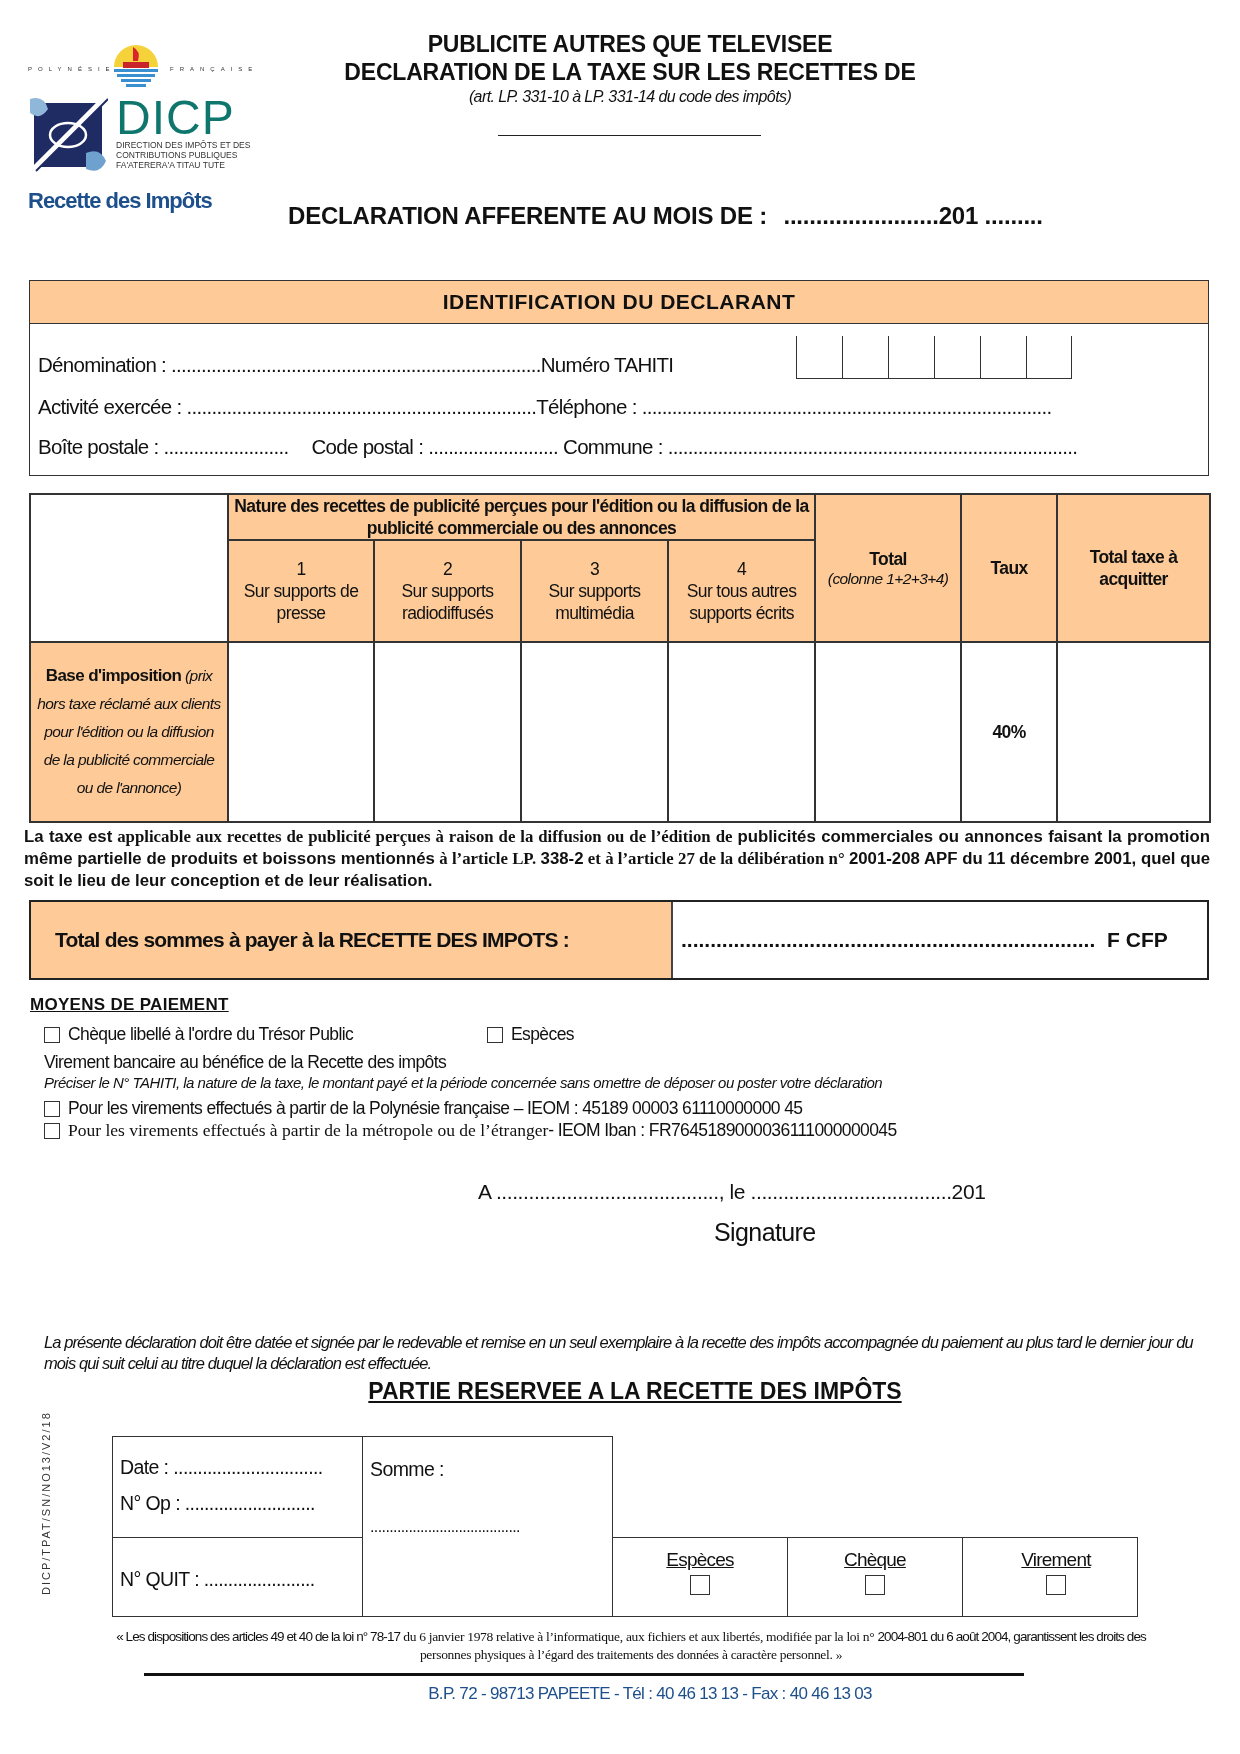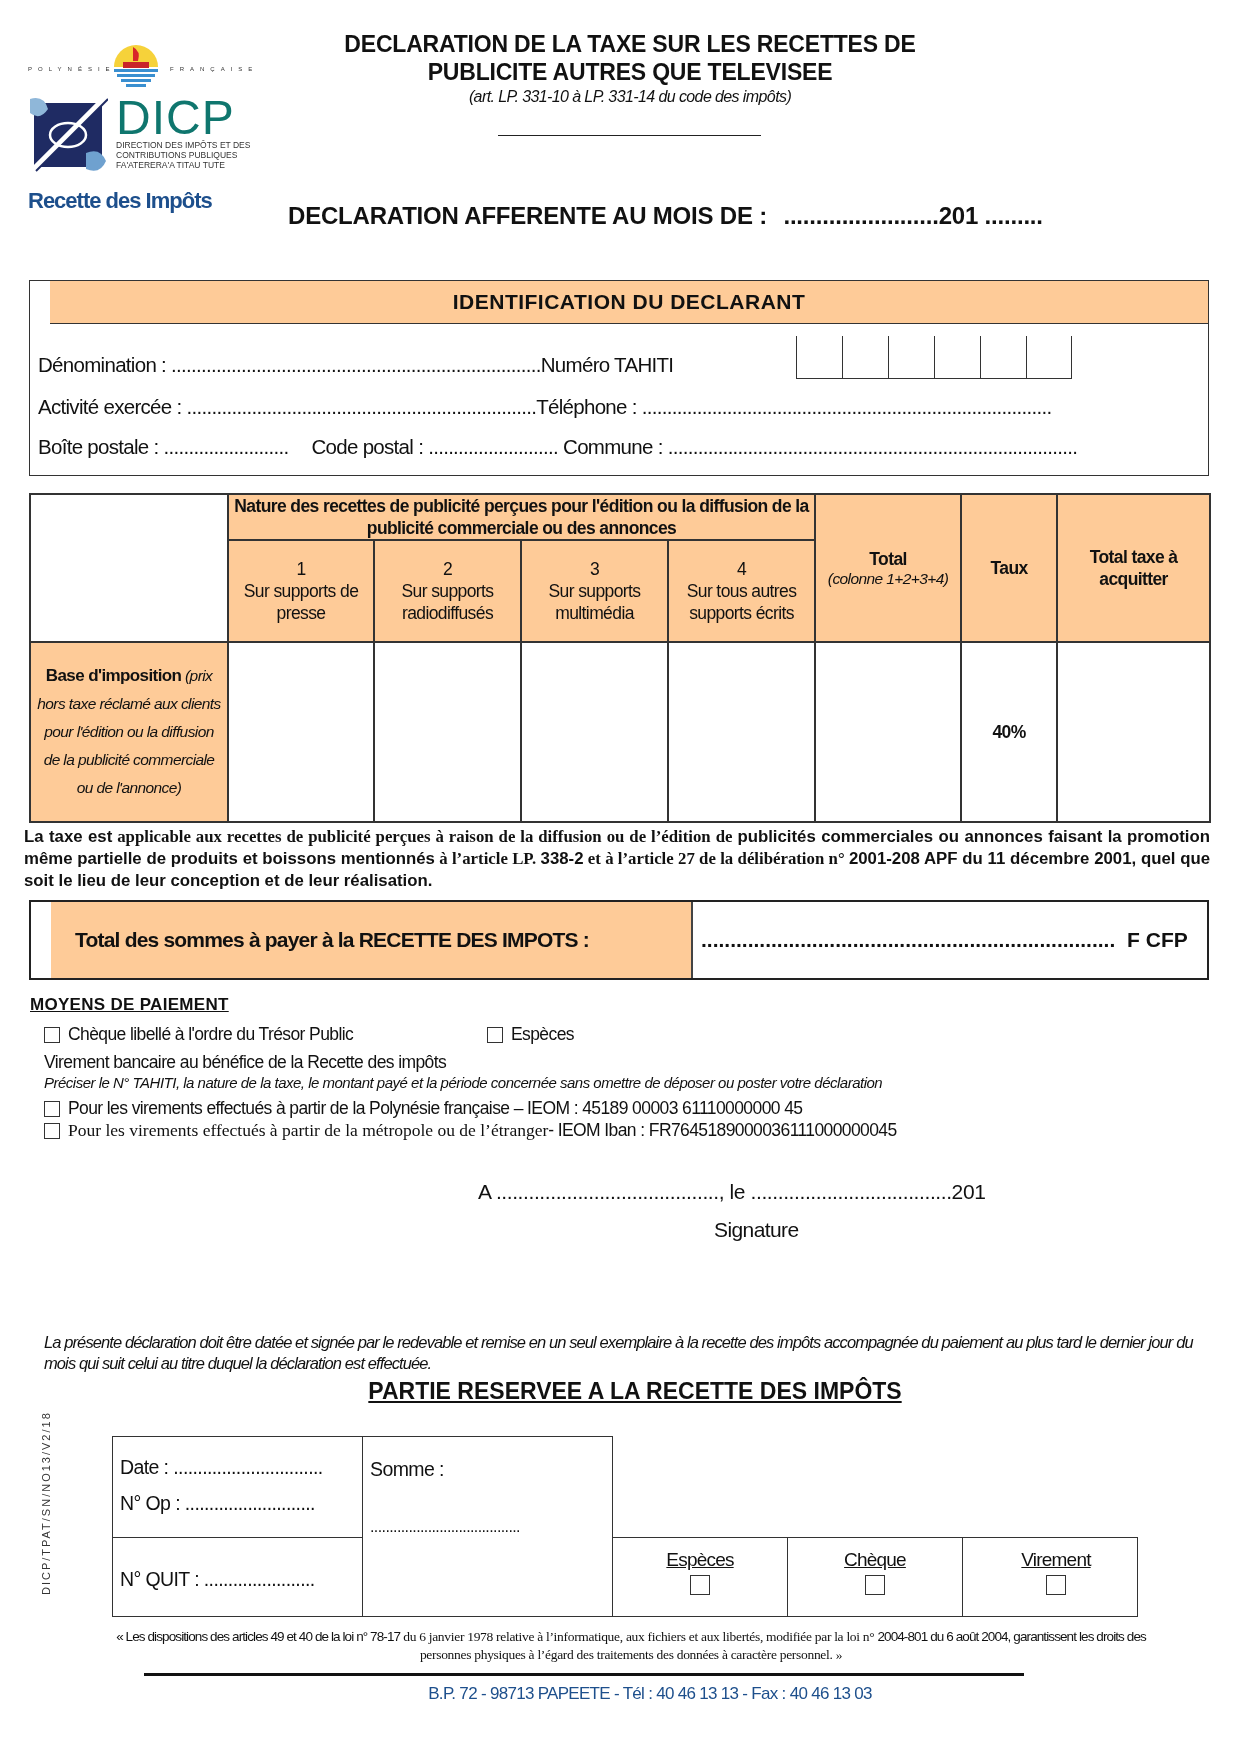--- a/index.html
+++ b/index.html
@@ -1,18 +1,18 @@
 <!DOCTYPE html>
 <html><head>
 <meta charset="utf-8">
 <style>
   html, body { margin:0; padding:0; background:#fff; }
   body { width:1240px; height:1754px; position:relative; font-family:"Liberation Sans", sans-serif; color:#111; overflow:hidden; }
   .abs { position:absolute; }
-  .peach { background:#fecb98;margin-left:20px; }
+  .peach { background:#fecb98; }
 
   
   .logo-wrap { left:28px; top:40px; width:230px; height:180px; }
   .poly-text { font-size:6px; letter-spacing:6px; color:#333; top:26px; }
   .emblem { left:83px; top:5px; width:50px; height:46px; }
   .dicp-mark { left:0; top:55px; width:80px; height:78px; }
   .dicp-word { left:88px; top:50px; font-size:48px; color:#0f766e; font-family:"Liberation Sans", sans-serif; letter-spacing:1px; }
   .dicp-sub { left:88px; top:100px; font-size:8.5px; color:#333; line-height:10px; }
   .recette { left:0; top:148px; font-size:22px; font-weight:bold; color:#1d4f8c; letter-spacing:-1px; }
 
@@ -42,21 +42,21 @@
   .total-box { left:29px; top:900px; width:1180px; height:80px; border:2.5px solid #222; box-sizing:border-box; display:flex; }
   .total-left { width:616px; border-right:2px solid #444; font-weight:bold; font-size:21px; line-height:76px; padding-left:24px; letter-spacing:-0.8px; }
   .total-right { flex:1; font-weight:bold; font-size:21px; line-height:76px; padding-left:8px; white-space:nowrap; }
 
   .payment-head { left:30px; top:995px; font-weight:bold; font-size:17px; text-decoration:underline; letter-spacing:0.3px; }
   .pay-line { font-size:17.5px; letter-spacing:-0.6px; white-space:nowrap; display:flex; align-items:center; }
   .cbox { display:inline-block; width:16px; height:16px; border:1.3px solid #333; box-sizing:border-box; margin-right:8px; background:#fff; }
   .italic-small { font-size:15px; font-style:italic; letter-spacing:-0.5px; }
 
   .place-line { left:478px; top:1180px; font-size:21px; letter-spacing:-0.4px; white-space:nowrap; }
-  .signature { left:714px; top:1218px; font-size:21px; letter-spacing:-0.6px; }
+  .signature { left:714px; top:1218px; font-size:25px; letter-spacing:-0.6px; }
 
   .final-note { left:44px; top:1332px; width:1166px; font-size:16.5px; font-style:italic; line-height:21px; letter-spacing:-0.9px; }
   .reserve-title { left:30px; top:1378px; width:1210px; text-align:center; font-weight:bold; font-size:23px; text-decoration:underline; }
 
   .vertical-code { left:40px; top:1595px; font-size:11px; letter-spacing:2px; color:#333; transform:rotate(-90deg); transform-origin:left top; white-space:nowrap; }
 
   .reserve-grid { left:112px; top:1436px; width:1026px; height:180px; }
   .rg-cell { position:absolute; border:1.3px solid #333; box-sizing:border-box; }
   .rg-label { position:absolute; font-size:19.5px; letter-spacing:-0.6px; white-space:nowrap; }
   .rg-pay { position:absolute; text-align:center; font-size:19px; letter-spacing:-0.8px; }
@@ -94,22 +94,22 @@
   <span class="abs dicp-word">DICP</span>
   <div class="abs dicp-sub">
     <div>DIRECTION DES IMPÔTS ET DES</div>
     <div>CONTRIBUTIONS PUBLIQUES</div>
     <div>FA'ATERERA'A TITAU TUTE</div>
   </div>
   <span class="abs recette">Recette des Impôts</span>
 </div>
 
 <div class="abs title">
+  <div>PUBLICITE AUTRES QUE TELEVISEE</div>
   <div>DECLARATION DE LA TAXE SUR LES RECETTES DE</div>
-  <div>PUBLICITE AUTRES QUE TELEVISEE</div>
 </div>
 <div class="abs subtitle">(art. LP. 331-10 à LP. 331-14 du code des impôts)</div>
 <div class="abs title-rule"></div>
 
 <div class="abs month-line">
   <span>DECLARATION AFFERENTE AU MOIS DE :</span>
   <span style="margin-left:10px;">........................</span><span>201</span>
   <span>.........</span>
 </div>
 

